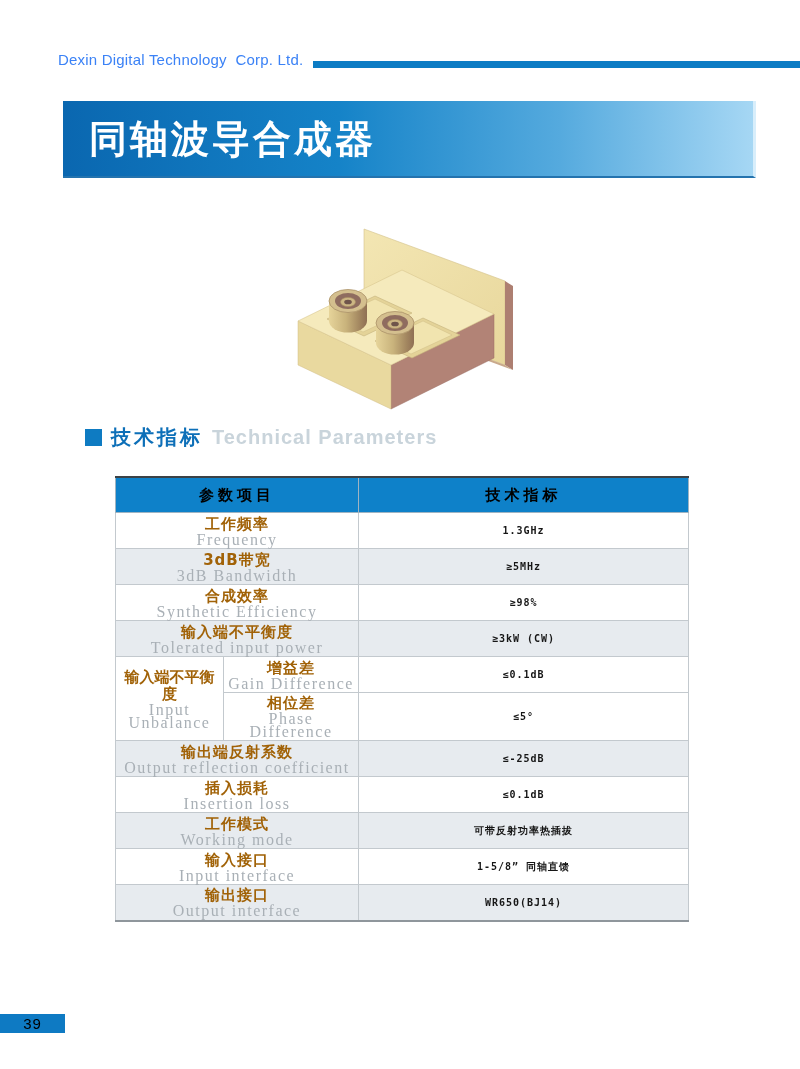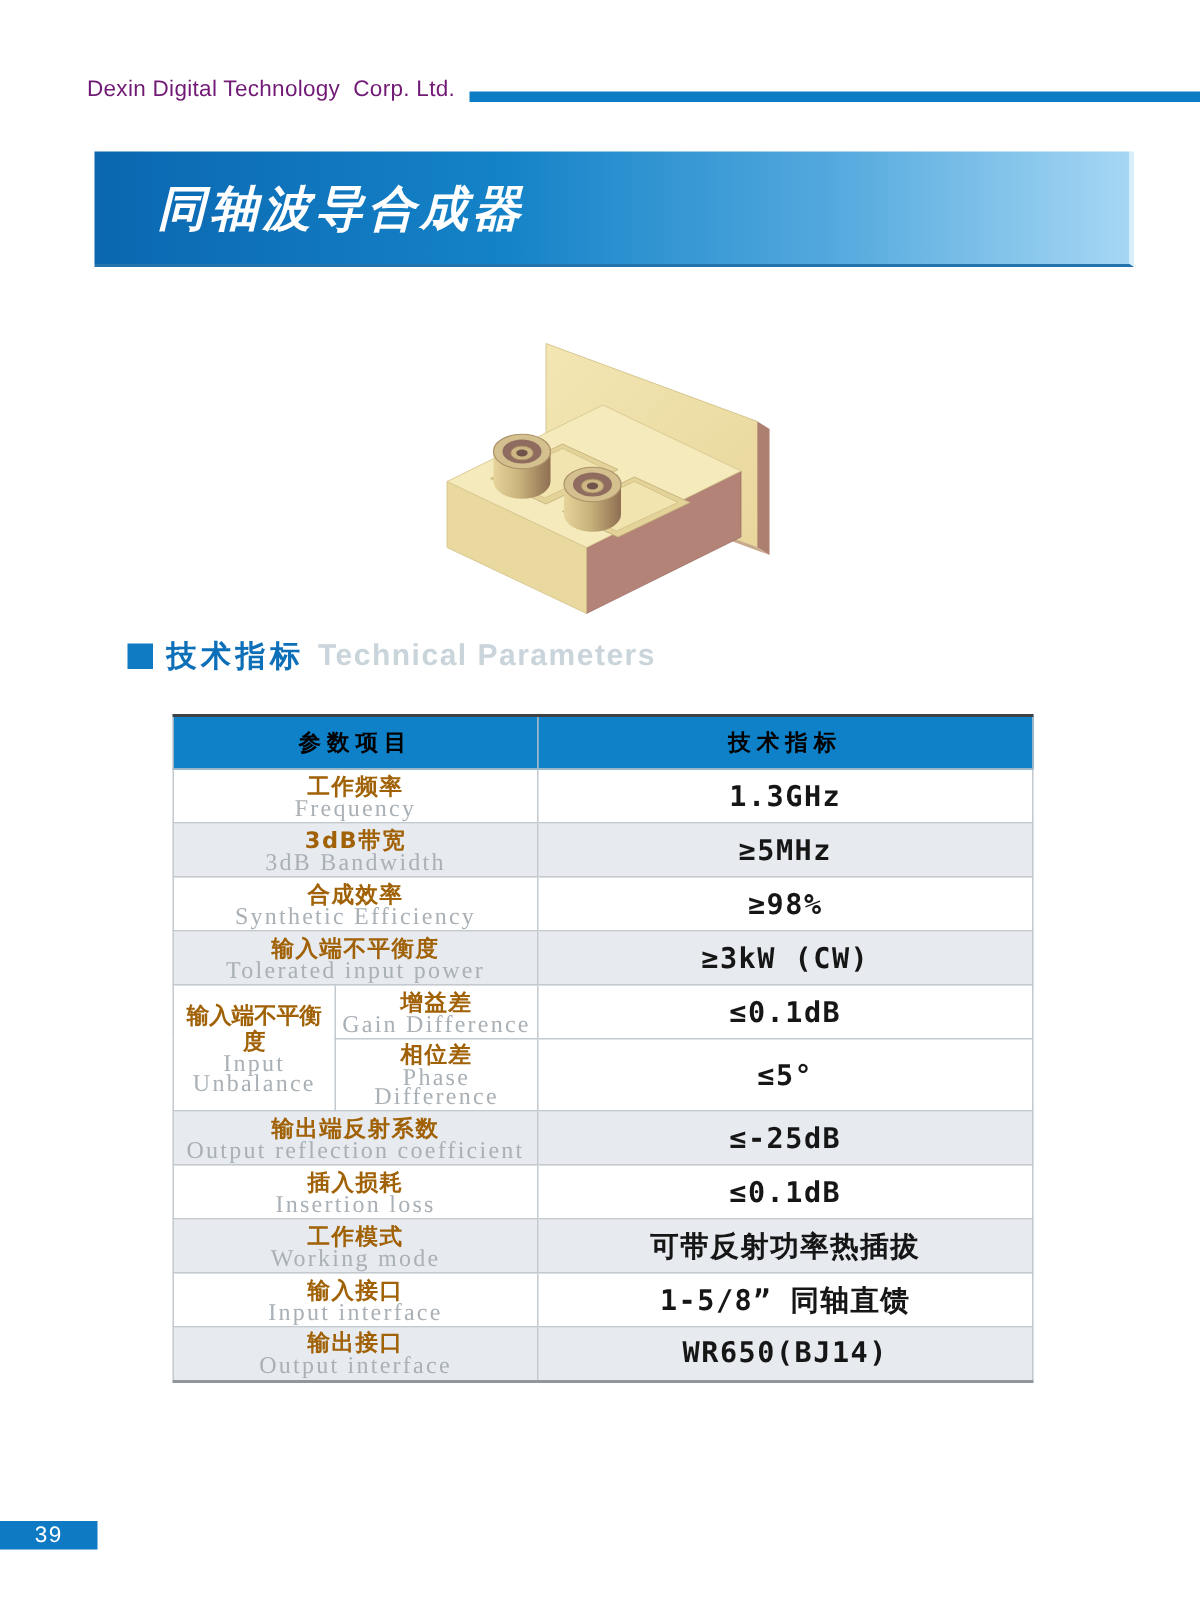--- a/index.html
+++ b/index.html
@@ -7,36 +7,36 @@
     position:relative;width:800px;height:1069px;background:#ffffff;overflow:hidden;
     font-family:"Liberation Sans","DejaVu Sans",sans-serif;
   }
 
   
   .company-row{
     position:absolute;left:58px;top:50px;width:742px;
     display:flex;align-items:flex-end;gap:10px;
   }
   .company-name{
-    color:#701a75;font-size:15px;font-weight:500;letter-spacing:.2px;white-space:pre;
+    color:#3b82f6;font-size:15px;font-weight:500;letter-spacing:.2px;white-space:pre;
     line-height:20px;
   }
   .company-bar{flex:1;height:7px;background:#0c7cc4;margin-bottom:2px;}
 
   
   .banner{
     position:absolute;left:63px;top:101px;width:690px;height:75px;
     background:linear-gradient(90deg,#0a67b0 0%,#1583c8 40%,#55aade 72%,#a6d7f4 100%);
     border-bottom:2px solid #2473ae;
     border-right:3px solid #d8eefb;
     display:flex;align-items:center;
   }
   .banner-title{
-    color:#ffffff;font-size:32px;font-weight:700;letter-spacing:3px;
-    padding-left:42px;line-height:1;font-style:italic;
+    color:#ffffff;font-size:38px;font-weight:700;letter-spacing:3px;
+    padding-left:26px;line-height:1;
   }
 
   
   .product{position:absolute;left:282px;top:202px;width:260px;height:212px;}
 
   
   .section-header{
     position:absolute;left:85px;top:424px;display:flex;align-items:center;gap:9px;
   }
   .section-bullet{width:17px;height:17px;background:#0e7bc2;}
@@ -64,29 +64,29 @@
   .spec-table tr.alt td{background:#e7ebef;margin-top:32px;}
   .spec-table td .zh{
     color:#a16207;font-size:15px;font-weight:700;letter-spacing:1px;line-height:17px;
     font-family:"DejaVu Sans","Liberation Sans",sans-serif;
   }
   .spec-table td .en{
     color:#a9b0b6;font-size:16px;letter-spacing:1.5px;line-height:13px;
     font-family:Liberation Serif, serif;
   }
   .spec-table td.val{
-    color:#161616;font-size:19px;font-weight:700;letter-spacing:1px;
+    color:#161616;font-size:10px;font-weight:700;letter-spacing:1px;
     font-family:"DejaVu Sans Mono","DejaVu Sans",monospace;
   }
   td.group-cell .zh{letter-spacing:0;}
 
   
   .page-badge{
     position:absolute;left:0;top:1014px;width:65px;height:19px;background:#0e7ac3;
-    color:#ffffff;font-size:15px;font-weight:500;letter-spacing:1px;
+    color:#000000;font-size:15px;font-weight:500;letter-spacing:1px;
     display:flex;align-items:center;justify-content:center;
   }
 </style>
 </head>
 <body>
 
 <div class="page">
 
   <div class="company-row">
     <span class="company-name">Dexin Digital Technology  Corp. Ltd.</span>

